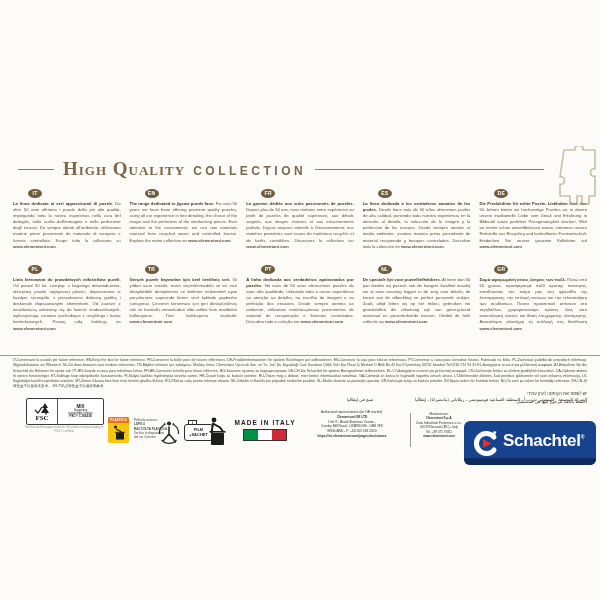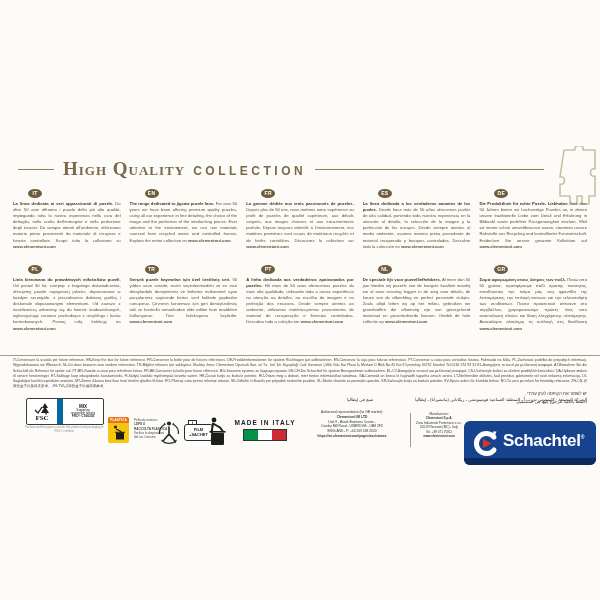--- a/index.html
+++ b/index.html
@@ -32,21 +32,21 @@
   .fp-rule{position:absolute;top:355px;left:0;width:600px;height:1px;background:#a49a85;}
   .fp{position:absolute;top:358px;left:13px;width:574px;font-size:3.5px;line-height:1.5;
       color:#4c463c;text-align:justify;}
   .fp-rtl{direction:rtl;text-align:right;font-size:4.3px;margin-top:1.5px;color:#3c362c;}
   .ar-line{position:absolute;top:397px;left:347px;width:240px;direction:rtl;display:flex;
            justify-content:space-between;font-size:4.3px;color:#3c362c;}
 
   
   .fsc{position:absolute;left:26px;top:398px;width:76px;height:25px;border:1px solid #3a3a3a;
        border-radius:2px;display:flex;background:#fff;overflow:hidden;}
-  .fsc-left{width:30px;border-right:6px solid #0369a1;display:flex;flex-direction:column;
+  .fsc-left{width:30px;border-right:1px solid #0369a1;display:flex;flex-direction:column;
             align-items:center;justify-content:center;}
   .fsc-brand{font-family:"Liberation Serif",serif;font-weight:bold;font-size:7px;color:#1e1e1e;line-height:1;}
   .fsc-right{flex:1;display:flex;flex-direction:column;align-items:center;justify-content:center;
              color:#222;line-height:1.15;}
   .fsc-mix{font-size:4.5px;font-weight:bold;}
   .fsc-small{font-size:2.8px;}
   .fsc-code{font-size:3.2px;font-weight:bold;}
   .fsc-caption{position:absolute;left:24px;top:426px;width:80px;font-size:2.9px;line-height:1.3;
                color:#8c8c8c;text-align:center;}
 

